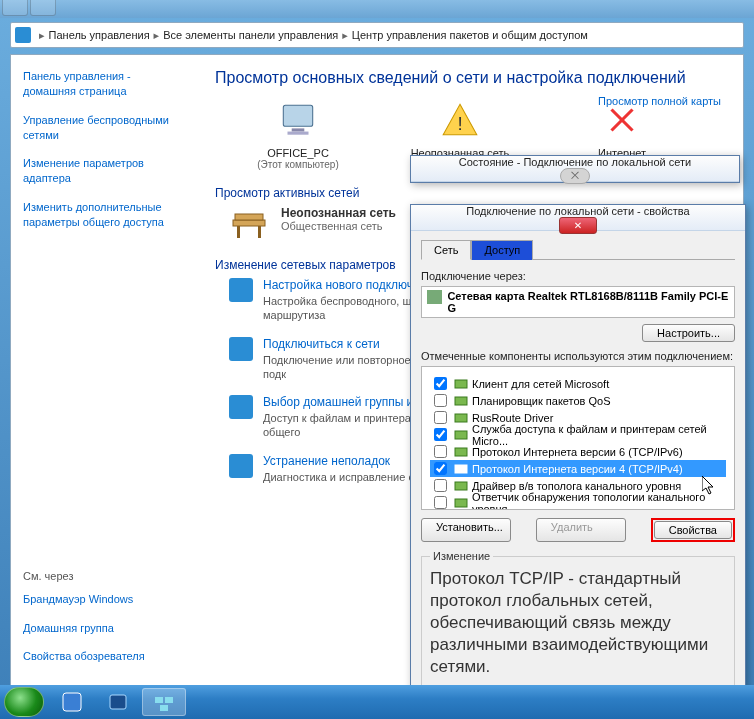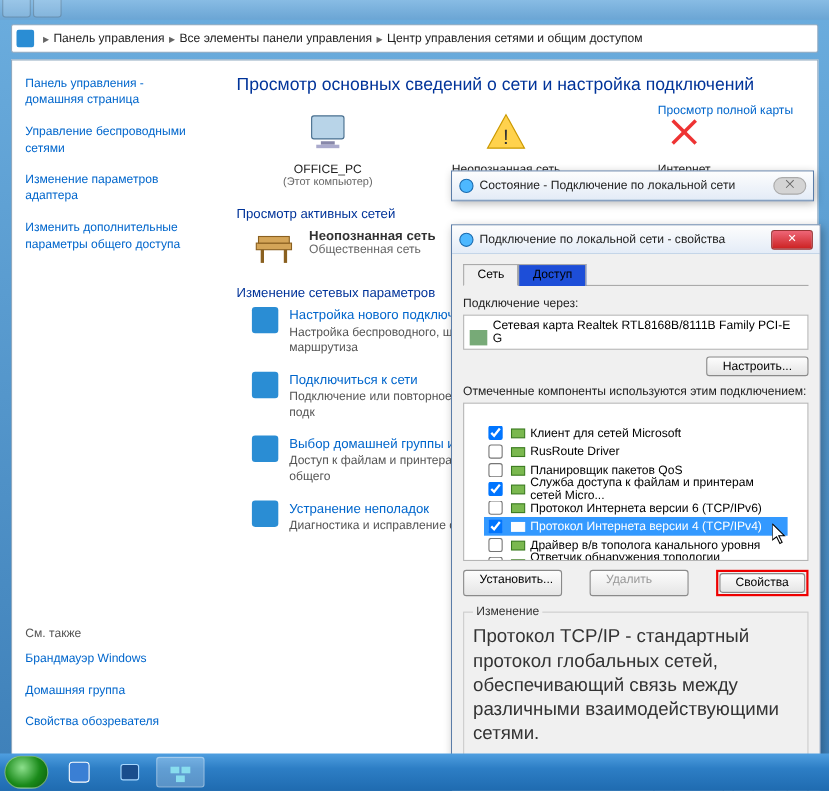--- a/index.html
+++ b/index.html
@@ -38,40 +38,40 @@
 .active-net .pub { color: #666; font-size: 11px; }
 
 .task-list { margin-top: 4px; }
 .task { display: flex; gap: 10px; margin-bottom: 14px; padding-left: 14px; }
 .task .ico { width: 24px; height: 24px; flex-shrink: 0; background: #2a8dd4; border-radius: 3px; }
 .task a { color: #0066cc; text-decoration: none; font-size: 12px; display: block; margin-bottom: 2px; }
 .task .desc { color: #555; font-size: 11px; line-height: 1.3; max-width: 310px; }
 
 
 .dialog { position: absolute; background: #f0f0f0; border: 1px solid #5a7ca8; box-shadow: 2px 2px 8px rgba(0,0,0,.3); font-size: 11px; }
-.dlg-title { height: 26px; background: linear-gradient(#fdfdfd, #e4ecf7); display: flex; align-items: center; padding: 0 6px; border-bottom: 1px solid #c4d5e8; }
+.dlg-title { height: 26px; background: linear-gradient(#fdfdfd, #e4ecf7); display: flex; align-items: center; padding: 0 6px; border-bottom: 1px solid #c4d5e8; flex-direction: column; }
 .dlg-title .icon { width: 14px; height: 14px; margin-right: 5px; }
 .dlg-title .txt { flex: 1; color: #222; }
 .dlg-close { width: 38px; height: 18px; background: linear-gradient(#e67,#c22); border: 1px solid #933; border-radius: 3px; color: #fff; text-align: center; font-size: 10px; line-height: 15px; cursor: pointer; }
 .dlg-close-dim { width: 30px; height: 16px; background: #d4d4d4; border: 1px solid #aaa; border-radius: 8px; font-size: 10px; text-align: center; line-height: 14px; color: #666; }
 
 .dlg-status { top: 155px; left: 410px; width: 330px; height: 28px; }
 .dlg-props { top: 204px; left: 410px; width: 336px; }
 
 .dlg-body { padding: 8px 10px 10px; background: #f0f0f0; }
 .tabs { display: flex; border-bottom: 1px solid #aaa; margin-bottom: 10px; }
 .tab { padding: 3px 12px; border: 1px solid #aaa; border-bottom: none; background: #1d4ed8; font-size: 11px; cursor: pointer; position: relative; top: 1px; }
 .tab.active { background: #f0f0f0; border-bottom: 1px solid #f0f0f0; }
 .lbl { color: #222; margin-bottom: 4px; }
-.adapter-box { display: flex; align-items: flex-end; border: 1px solid #b5b5b5; background: #fff; padding: 3px 5px; margin-bottom: 6px; }
+.adapter-box { display: flex; align-items: flex-start; border: 1px solid #b5b5b5; background: #fff; padding: 3px 5px; margin-bottom: 6px; font-weight: bold; }
 .adapter-box .ico { width: 16px; height: 14px; background: #7a7; margin-right: 5px; }
 .btn { display: inline-block; padding: 2px 14px; border: 1px solid #8a8a8a; background: linear-gradient(#fdfdfd,#e5e5e5); border-radius: 3px; cursor: pointer; font-size: 11px; min-width: 64px; text-align: left; }
 .btn.disabled { color: #999; cursor: default; }
 .btn-row-right { text-align: right; margin-bottom: 8px; }
-.comp-list { border: 1px solid #b5b5b5; background: #fff; height: 144px; overflow: hidden; padding: 18px; }
+.comp-list { border: 1px solid #b5b5b5; background: #fff; height: 144px; overflow: hidden; padding: 8px; }
 .comp-row { display: flex; align-items: center; height: 17px; padding: 0 2px; gap: 4px; }
 .comp-row input[type=checkbox] { margin: 0 3px 0 2px; }
 .comp-row .cico { width: 14px; height: 12px; display: inline-block; }
 .comp-row.sel { background: #3399ff; color: #fff; }
 .three-btn { display: flex; justify-content: space-between; margin: 8px 0; }
 .three-btn .btn { flex: 0 0 90px; }
 .props-btn-wrap { display: inline-block; border: 2px solid #e00; padding: 1px; }
 .desc-group { border: 1px solid #ccc; padding: 6px 8px 8px; }
 .desc-group legend { font-size: 11px; color: #333; padding: 0 3px; background: #f0f0f0; }
 .desc-group .dtxt { font-size: 17px; color: #333; line-height: 1.3; }
@@ -101,30 +101,30 @@
   </div>
 </div>
 
 <div class="addr">
   <span class="addr-icon"></span>
   <span class="sep">▸</span>
   <span>Панель управления</span>
   <span class="sep">▸</span>
   <span>Все элементы панели управления</span>
   <span class="sep">▸</span>
-  <span>Центр управления сетями и общим доступом</span>
+  <span>Центр управления пакетов и общим доступом</span>
 </div>
 
 <div class="main">
   <div class="sidebar">
     <a>Панель управления - домашняя страница</a>
     <a>Управление беспроводными сетями</a>
     <a>Изменение параметров адаптера</a>
     <a>Изменить дополнительные параметры общего доступа</a>
-    <span class="also-label">См. также</span>
+    <span class="also-label">См. через</span>
     <a>Брандмауэр Windows</a>
     <a>Домашняя группа</a>
     <a>Свойства обозревателя</a>
   </div>
 
   <div class="content">
     <h1>Просмотр основных сведений о сети и настройка подключений</h1>
     <a class="fullmap">Просмотр полной карты</a>
 
     <div class="net-row">
@@ -241,28 +241,28 @@
           <span class="cico"><svg width="14" height="12" viewBox="0 0 14 12">
               <rect x="1" y="2" width="12" height="8" fill="#7ab84f" stroke="#3a7a1f"></rect>
             </svg></span>
           <span>Клиент для сетей Microsoft</span>
         </div>
         <div class="comp-row">
           <input type="checkbox" style="">
           <span class="cico"><svg width="14" height="12" viewBox="0 0 14 12">
               <rect x="1" y="2" width="12" height="8" fill="#7ab84f" stroke="#3a7a1f"></rect>
             </svg></span>
+          <span>Планировщик пакетов QoS</span>
+        </div>
+        <div class="comp-row">
+          <input type="checkbox" style="">
+          <span class="cico"><svg width="14" height="12" viewBox="0 0 14 12">
+              <rect x="1" y="2" width="12" height="8" fill="#7ab84f" stroke="#3a7a1f"></rect>
+            </svg></span>
           <span>RusRoute Driver</span>
-        </div>
-        <div class="comp-row">
-          <input type="checkbox" style="">
-          <span class="cico"><svg width="14" height="12" viewBox="0 0 14 12">
-              <rect x="1" y="2" width="12" height="8" fill="#7ab84f" stroke="#3a7a1f"></rect>
-            </svg></span>
-          <span>Планировщик пакетов QoS</span>
         </div>
         <div class="comp-row">
           <input type="checkbox" checked="" style="">
           <span class="cico"><svg width="14" height="12" viewBox="0 0 14 12">
               <rect x="1" y="2" width="12" height="8" fill="#7ab84f" stroke="#3a7a1f"></rect>
             </svg></span>
           <span>Служба доступа к файлам и принтерам сетей Micro...</span>
         </div>
         <div class="comp-row">
           <input type="checkbox" style="">

